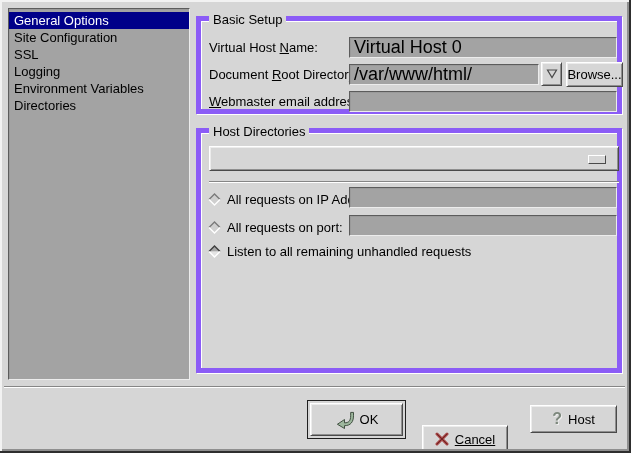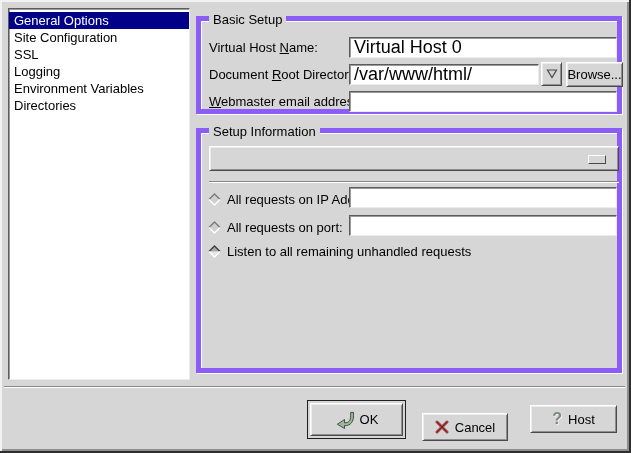--- a/index.html
+++ b/index.html
@@ -14,21 +14,21 @@
     position:relative; width:631px; height:453px; background:#d6d6d6; overflow:hidden;
   }
   .window::after {
     content:""; position:absolute; inset:0; pointer-events:none;
     box-shadow:
       inset -2px -2px 0 #2e2e2e,
       inset 2px 2px 0 #f2f2f2,
       inset -4px -4px 0 #8f8f8f;
   }
   .sunken {
-    background:#ffffff;
+    background:#a3a3a3;
     border:1px solid;
     border-color:#5c5c5c #ececec #ececec #5c5c5c;
     box-shadow: inset 1px 1px 0 #9a9a9a;
   }
   .raised {
     background:#d6d6d6;
     border:1px solid;
     border-color:#ffffff #4a4a4a #4a4a4a #ffffff;
     box-shadow: inset 1px 1px 0 #ececec, inset -1px -1px 0 #8f8f8f;
   }
@@ -98,21 +98,21 @@
     </div>
     <div class="btn raised" style="left:365px; top:41px; width:57px; height:25px;">
       <span>Browse...</span>
     </div>
 
     <span class="lbl" style="left:8px; top:70px;"><span></span><u>W</u><span>ebmaster email address:</span></span>
     <input class="entry sunken" style="left: 148px; top: 70px; width: 268px;" type="text" value="">
   </div>
 
   <div class="frame" style="left:196px; top:128px; width:426px; height:245px;">
-    <span class="frame-title">Setup Information</span>
+    <span class="frame-title">Host Directories</span>
 
     <div class="optionmenu raised" style="left:8px; top:13px; width:410px; height:25px;">
       <span class="option-tab"></span>
     </div>
 
     <div class="sep-etched" style="left:8px; top:48px; width:410px;"></div>
 
     <div class="radio-row" style="left:7px; top:56px;">
       <svg width="13" height="13" viewBox="0 0 13 13">
         <polygon points="6.5,1 12,6.5 6.5,12 1,6.5" fill="#cfcfcf"></polygon>
@@ -148,21 +148,21 @@
 
   <div class="default-ring" style="left:307px; top:400px; width:99px; height:39px;">
     <div class="btn raised">
       <svg width="19" height="18" viewBox="0 0 20 19">
         <path d="M16.5 1.5 L16.5 5 C16.5 10.5 14.5 12.5 10 12.5 L10 9 L2.5 14 L10 18.5 L10 15.5 C16.5 15.5 19.5 11.5 19.5 5 L19.5 1.5 Z" fill="#9db79d" stroke="#3a493a" stroke-width="1"></path>
       </svg>
       <span>OK</span>
     </div>
   </div>
 
-  <div class="btn raised" style="left:422px; top:413px; width:86px; height:28px;">
+  <div class="btn raised" style="left:422px; top:425px; width:86px; height:28px;text-decoration:underline;">
     <svg width="14" height="14" viewBox="0 0 14 14">
       <path d="M2 2 L12 12 M12 2 L2 12" stroke="#a54444" stroke-width="3" stroke-linecap="round" fill="none"></path>
       <path d="M2 2 L12 12 M12 2 L2 12" stroke="#6e2424" stroke-width="1" stroke-linecap="round" fill="none"></path>
     </svg>
     <span>Cancel</span>
   </div>
 
   <div class="btn raised" style="left:530px; top:405px; width:87px; height:28px;">
     <span class="help-q">?</span>
     <span>Host</span>

